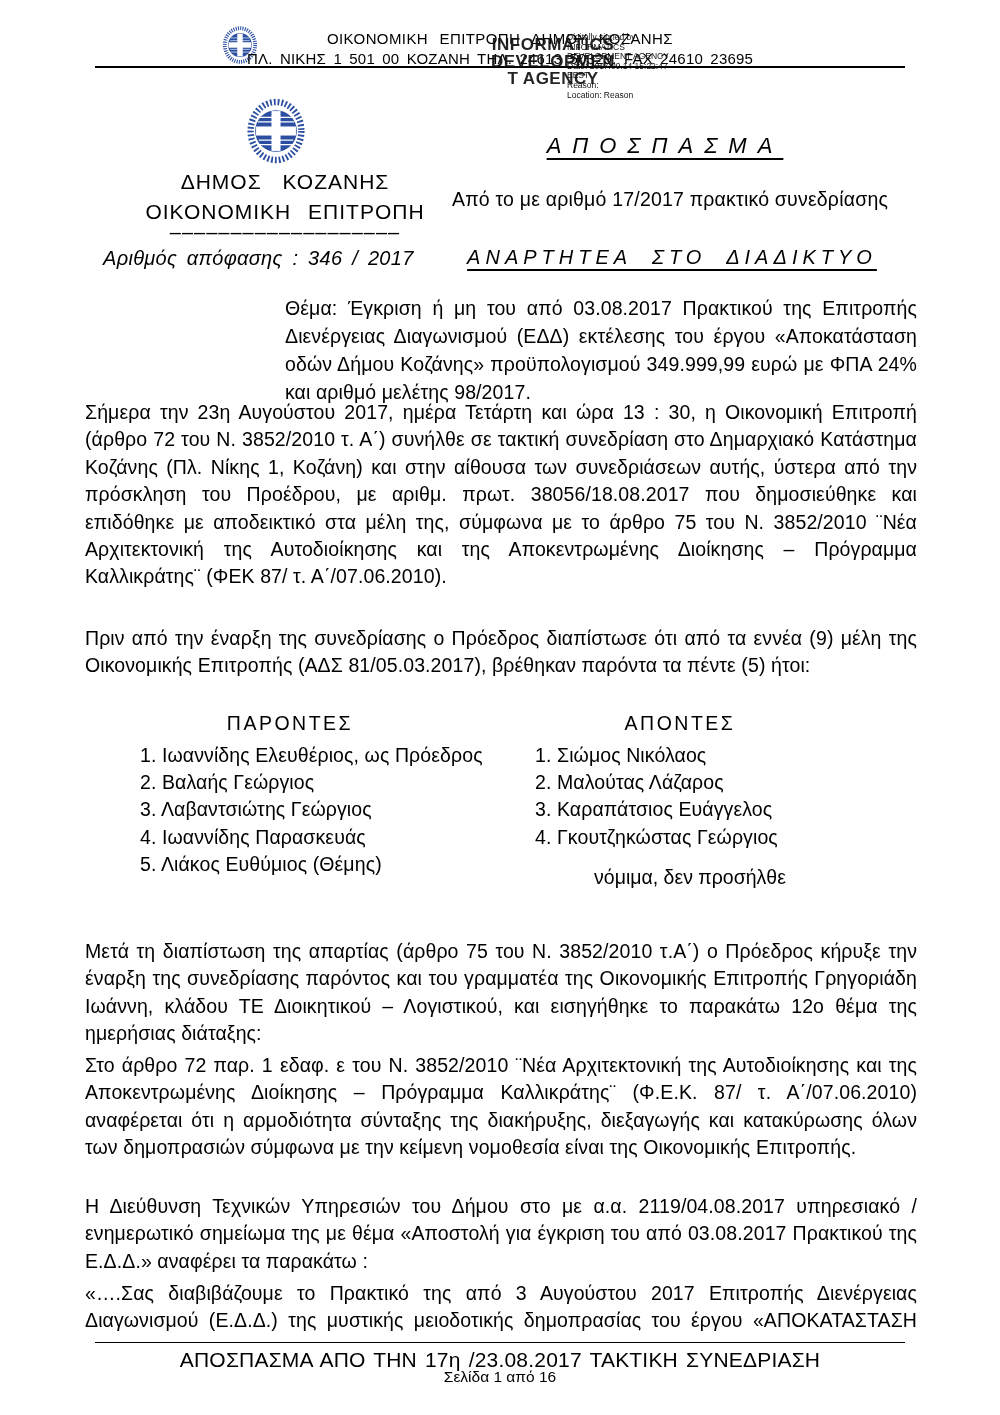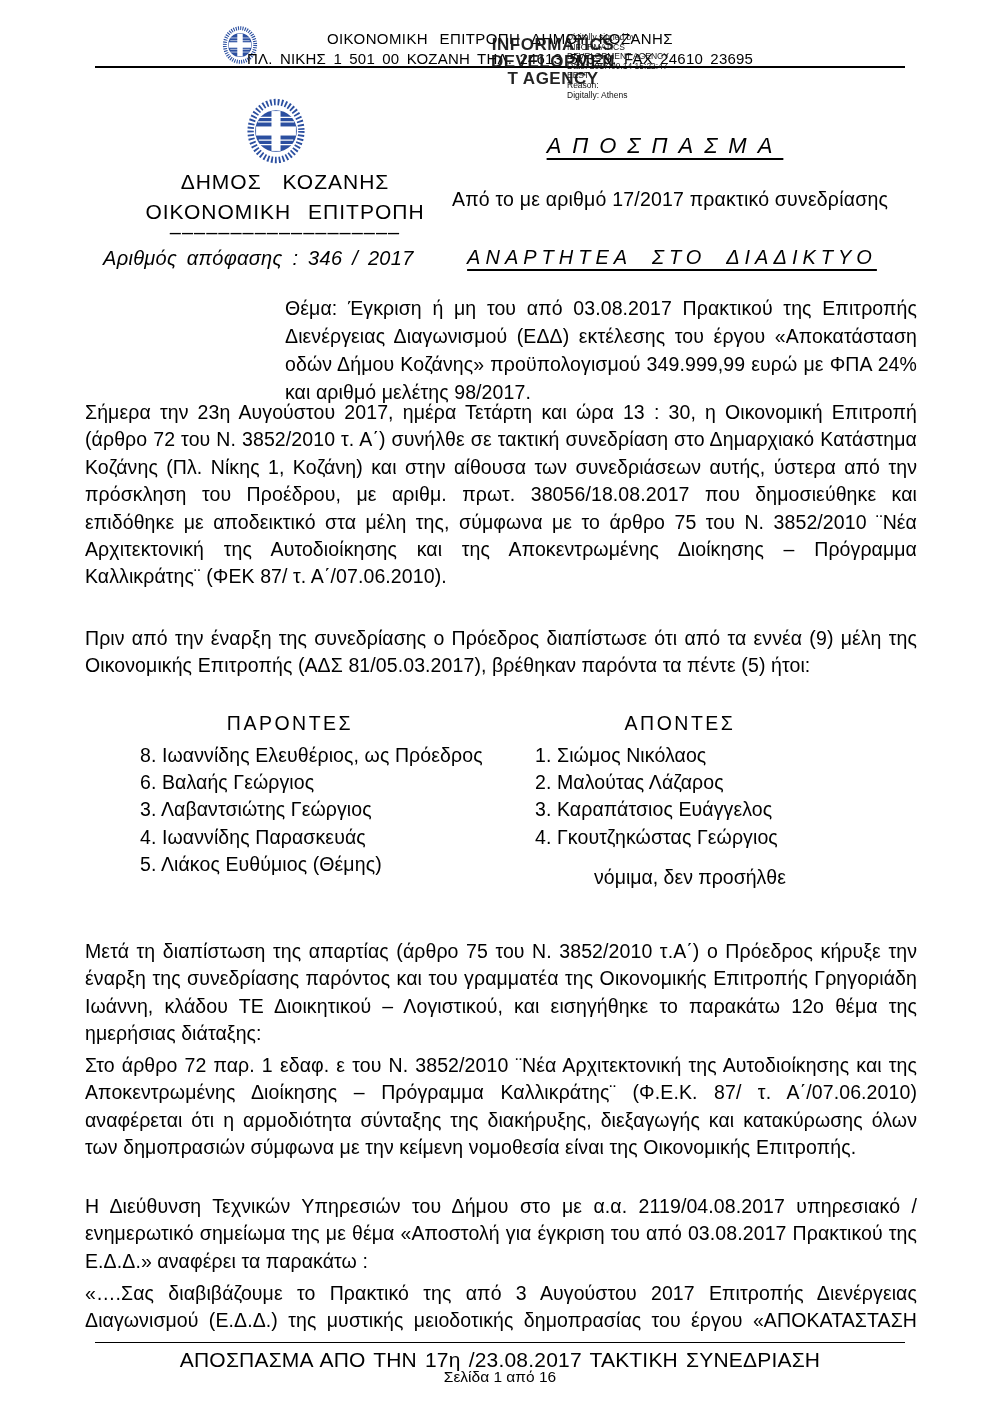--- a/index.html
+++ b/index.html
@@ -132,21 +132,21 @@
     <div>DEVELOPMEN</div>
     <div>T AGENCY</div>
   </div>
   <div class="abs sig-details">
     <div>Digitally signed by</div>
     <div>INFORMATICS</div>
     <div>DEVELOPMENT AGENCY</div>
     <div>Date: 2017.09.14 15:22:47</div>
     <div>EEST</div>
     <div>Reason:</div>
-    <div>Digitally: Athens</div>
+    <div>Location: Reason</div>
   </div>
 
   <div class="abs big-logo">
     <svg viewBox="0 0 64 70" width="58" height="68">
       <ellipse cx="32" cy="35" rx="28" ry="32" fill="none" stroke="#2b4fa0" stroke-width="7" stroke-dasharray="2 2.2"></ellipse>
       <circle cx="32" cy="35" r="23" fill="#2b4fa0"></circle>
       <g stroke="#ffffff" stroke-width="1.3">
         <line x1="13" y1="20" x2="51" y2="20"></line>
           <line x1="12" y1="25" x2="52" y2="25"></line>
         <line x1="13" y1="45" x2="51" y2="45"></line>
@@ -167,22 +167,22 @@
   <div class="abs web-posting">ΑΝΑΡΤΗΤΕΑ ΣΤΟ ΔΙΑΔΙΚΤΥΟ</div>
 
   <div class="abs para subject">Θέμα: Έγκριση ή μη του από 03.08.2017 Πρακτικού της Επιτροπής Διενέργειας Διαγωνισμού (ΕΔΔ) εκτέλεσης του έργου «Αποκατάσταση οδών Δήμου Κοζάνης» προϋπολογισμού 349.999,99 ευρώ με ΦΠΑ 24% και αριθμό μελέτης 98/2017.</div>
   <div class="abs para p1">Σήμερα την 23η Αυγούστου 2017, ημέρα Τετάρτη και ώρα 13 : 30, η Οικονομική Επιτροπή (άρθρο 72 του Ν. 3852/2010 τ. Α΄) συνήλθε σε τακτική συνεδρίαση στο Δημαρχιακό Κατάστημα Κοζάνης (Πλ. Νίκης 1, Κοζάνη) και στην αίθουσα των συνεδριάσεων αυτής, ύστερα από την πρόσκληση του Προέδρου, με αριθμ. πρωτ. 38056/18.08.2017 που δημοσιεύθηκε και επιδόθηκε με αποδεικτικό στα μέλη της, σύμφωνα με το άρθρο 75 του Ν. 3852/2010 ¨Νέα Αρχιτεκτονική της Αυτοδιοίκησης και της Αποκεντρωμένης Διοίκησης – Πρόγραμμα Καλλικράτης¨ (ΦΕΚ 87/ τ. Α΄/07.06.2010).</div>
   <div class="abs para p2">Πριν από την έναρξη της συνεδρίασης ο Πρόεδρος διαπίστωσε ότι από τα εννέα (9) μέλη της Οικονομικής Επιτροπής (ΑΔΣ 81/05.03.2017), βρέθηκαν παρόντα τα πέντε (5) ήτοι:</div>
 
   <div class="abs att-header att-header-present">ΠΑΡΟΝΤΕΣ</div>
   <div class="abs att-header att-header-absent">ΑΠΟΝΤΕΣ</div>
 
   <div class="abs att-list att-list-present">
-    <div>8. Ιωαννίδης Ελευθέριος, ως Πρόεδρος</div>
-    <div>6. Βαλαής Γεώργιος</div>
+    <div>1. Ιωαννίδης Ελευθέριος, ως Πρόεδρος</div>
+    <div>2. Βαλαής Γεώργιος</div>
     <div>3. Λαβαντσιώτης Γεώργιος</div>
     <div>4. Ιωαννίδης Παρασκευάς</div>
     <div>5. Λιάκος Ευθύμιος (Θέμης)</div>
   </div>
 
   <div class="abs att-list att-list-absent">
     <div>1. Σιώμος Νικόλαος</div>
     <div>2. Μαλούτας Λάζαρος</div>
     <div>3. Καραπάτσιος Ευάγγελος</div>
     <div>4. Γκουτζηκώστας Γεώργιος</div>

